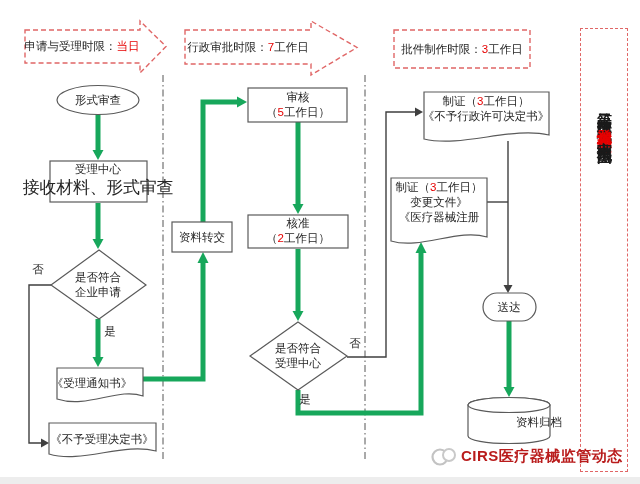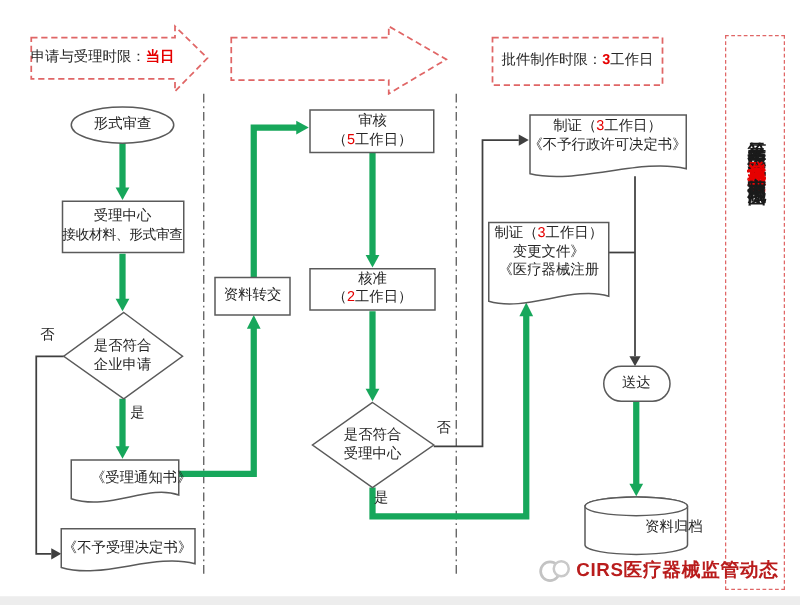--- a/index.html
+++ b/index.html
@@ -5,24 +5,24 @@
   html,body{margin:0;padding:0;background:#ffffff;}
   #stage{
     position:relative;width:640px;height:484px;background:#ffffff;overflow:hidden;
     font-family:"Liberation Sans","DejaVu Sans",sans-serif;color:#262626;
   }
   #flow-svg{position:absolute;left:0;top:0;}
   .lbl{
     position:absolute;transform:translate(-50%,-50%);
     text-align:center;font-size:11.5px;line-height:1.3;white-space:nowrap;color:#262626;
   }
-  .lbl .sm{font-size:11px;letter-spacing:-0.3px;}
+  .lbl .sm{font-size:17px;letter-spacing:-0.3px;}
   .red{color:#e60000;}
   .banner-lbl{font-size:11.5px;}
-  .banner-lbl .red{font-weight:bold;}
+  .banner-lbl .red{font-weight:normal;}
   .edge-lbl{font-size:11.5px;}
   .side-panel{
     position:absolute;left:580px;top:28px;width:48px;height:444px;
     border:1.4px dashed #e06666;box-sizing:border-box;
     display:flex;justify-content:center;background:transparent;
   }
   .side-panel .vtext{
     writing-mode:vertical-rl;text-orientation:upright;
     font-family:"Liberation Serif","DejaVu Serif",serif;
     font-weight:bold;font-size:15px;letter-spacing:2.2px;
@@ -101,35 +101,36 @@
       <polygon points="298,322 347,356 298,390 250,356"></polygon>
       <path d="M424,92 L549,92 L549,135 C512,126 462,148 424,139 Z"></path>
       <path d="M391,178 L487,178 L487,237 C458,228 421,250 391,241 Z"></path>
       <rect x="483" y="293" width="53" height="28" rx="14"></rect>
       <path d="M468,405 A41 7.5 0 0 1 550,405 L550,436 A41 7.5 0 0 1 468,436 Z"></path>
       <ellipse cx="509" cy="405" rx="41" ry="7.5"></ellipse>
     </g>
   </svg>
 
   <div class="lbl banner-lbl" style="left:82px;top:46px"><span>申请与受理时限：</span><span class="red">当日</span></div>
+  <div class="lbl banner-lbl" style="left:248px;top:47px"><span>行政审批时限：</span><span class="red">7</span><span>工作日</span></div>
   <div class="lbl banner-lbl" style="left:462px;top:49px"><span>批件制作时限：</span><span class="red">3</span><span>工作日</span></div>
 
   <div class="lbl" style="left:98px;top:100px">形式审查</div>
 
   <div class="lbl" style="left:98px;top:181px">
     <div>受理中心</div>
     <div class="sm">接收材料、形式审查</div>
   </div>
 
   <div class="lbl" style="left:98px;top:285px">
     <div>是否符合</div>
     <div>企业申请</div>
   </div>
 
-  <div class="lbl" style="left:113px;top:383px">《受理通知书》</div>
+  <div class="lbl" style="left:92px;top:383px">《受理通知书》</div>
   <div class="lbl" style="left:102px;top:439px">《不予受理决定书》</div>
   <div class="lbl" style="left:202px;top:237px">资料转交</div>
 
   <div class="lbl" style="left:298px;top:105px">
     <div>审核</div>
     <div><span>（</span><span class="red">5</span><span>工作日）</span></div>
   </div>
 
   <div class="lbl" style="left:298px;top:231px">
     <div>核准</div>

